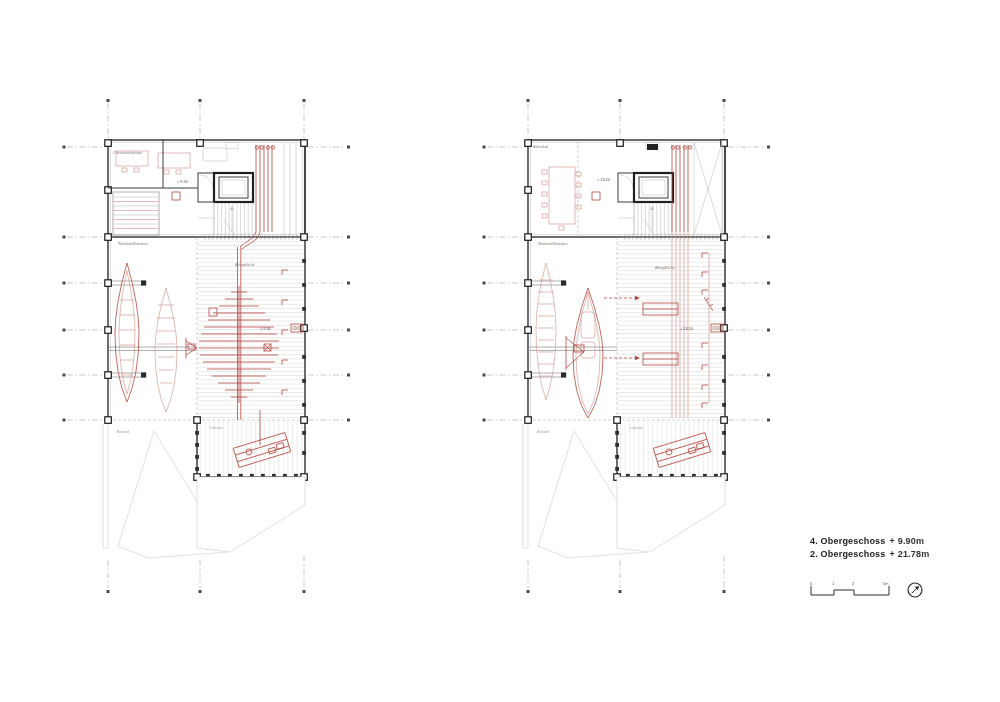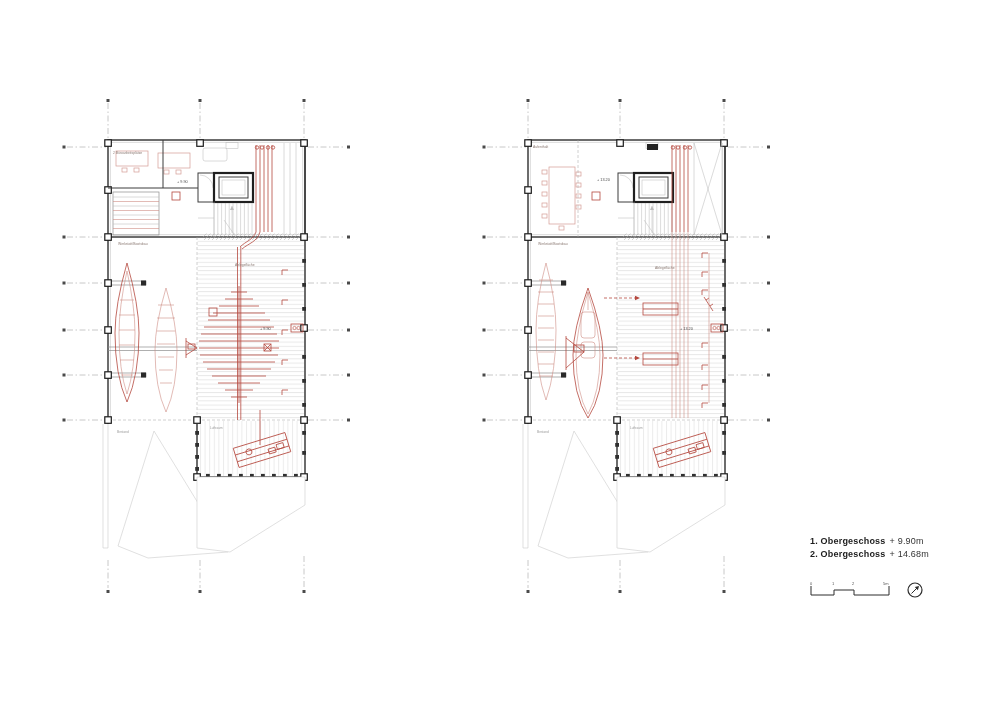--- a/index.html
+++ b/index.html
@@ -22,21 +22,21 @@
   .lred {stroke:#d49c94;stroke-width:.7;fill:none;}
   .rboxc{fill:#fff;stroke:#b5493f;stroke-width:.6;}
   .roof {stroke:#d2d2d2;stroke-width:.7;fill:none;}
   .lbl  {font-size:3.4px;fill:#8c7b74;}
   .lblg {font-size:3.2px;fill:#9a9a9a;}
   .lvl  {font-size:3.8px;fill:#4a4a4a;}
   
   .legend{position:absolute;left:810px;top:535px;color:#1d1d1d;}
   .legend-row{font-size:9px;line-height:13px;letter-spacing:.2px;}
   .f-name{font-weight:bold;margin-right:4px;}
-  .f-level{font-weight:normal;color:#333;}
+  .f-level{font-weight:bold;color:#333;}
   .tools{position:absolute;left:810px;top:581px;display:flex;align-items:center;gap:10px;}
   .scale-num{font-size:4px;fill:#555;}
 </style>
 </head>
 <body>
 
 <div class="page">
 <svg width="1000" height="702" viewBox="0 0 1000 702">
   <defs>
     <pattern id="planksH" width="6" height="4.2" patternUnits="userSpaceOnUse">
@@ -346,24 +346,24 @@
     <text class="lbl" x="127" y="129">Ablegefläche</text>
     <text class="lvl" x="152" y="190">+ 13.20</text>
     <text class="lblg" x="102" y="289">Luftraum</text>
     <text class="lblg" x="9" y="293">Bestand</text>
   </g>
 </svg>
 
 
 <div class="legend">
   <div class="legend-row">
-    <span class="f-name">1. Obergeschoss</span><span class="f-level">+ 9.90m</span>
+    <span class="f-name">4. Obergeschoss</span><span class="f-level">+ 9.90m</span>
   </div>
   <div class="legend-row">
-    <span class="f-name">2. Obergeschoss</span><span class="f-level">+ 14.68m</span>
+    <span class="f-name">2. Obergeschoss</span><span class="f-level">+ 21.78m</span>
   </div>
 </div>
 
 
 <div class="tools">
   <svg width="86" height="18" viewBox="0 0 86 18">
     <path d="M1,5 V14 H24 V9 H44 V14 H79 V5" fill="none" stroke="#2c2c2c" stroke-width="1"></path>
     <text class="scale-num" x="0" y="4">0</text>
     <text class="scale-num" x="22" y="4">1</text>
     <text class="scale-num" x="42" y="4">2</text>

